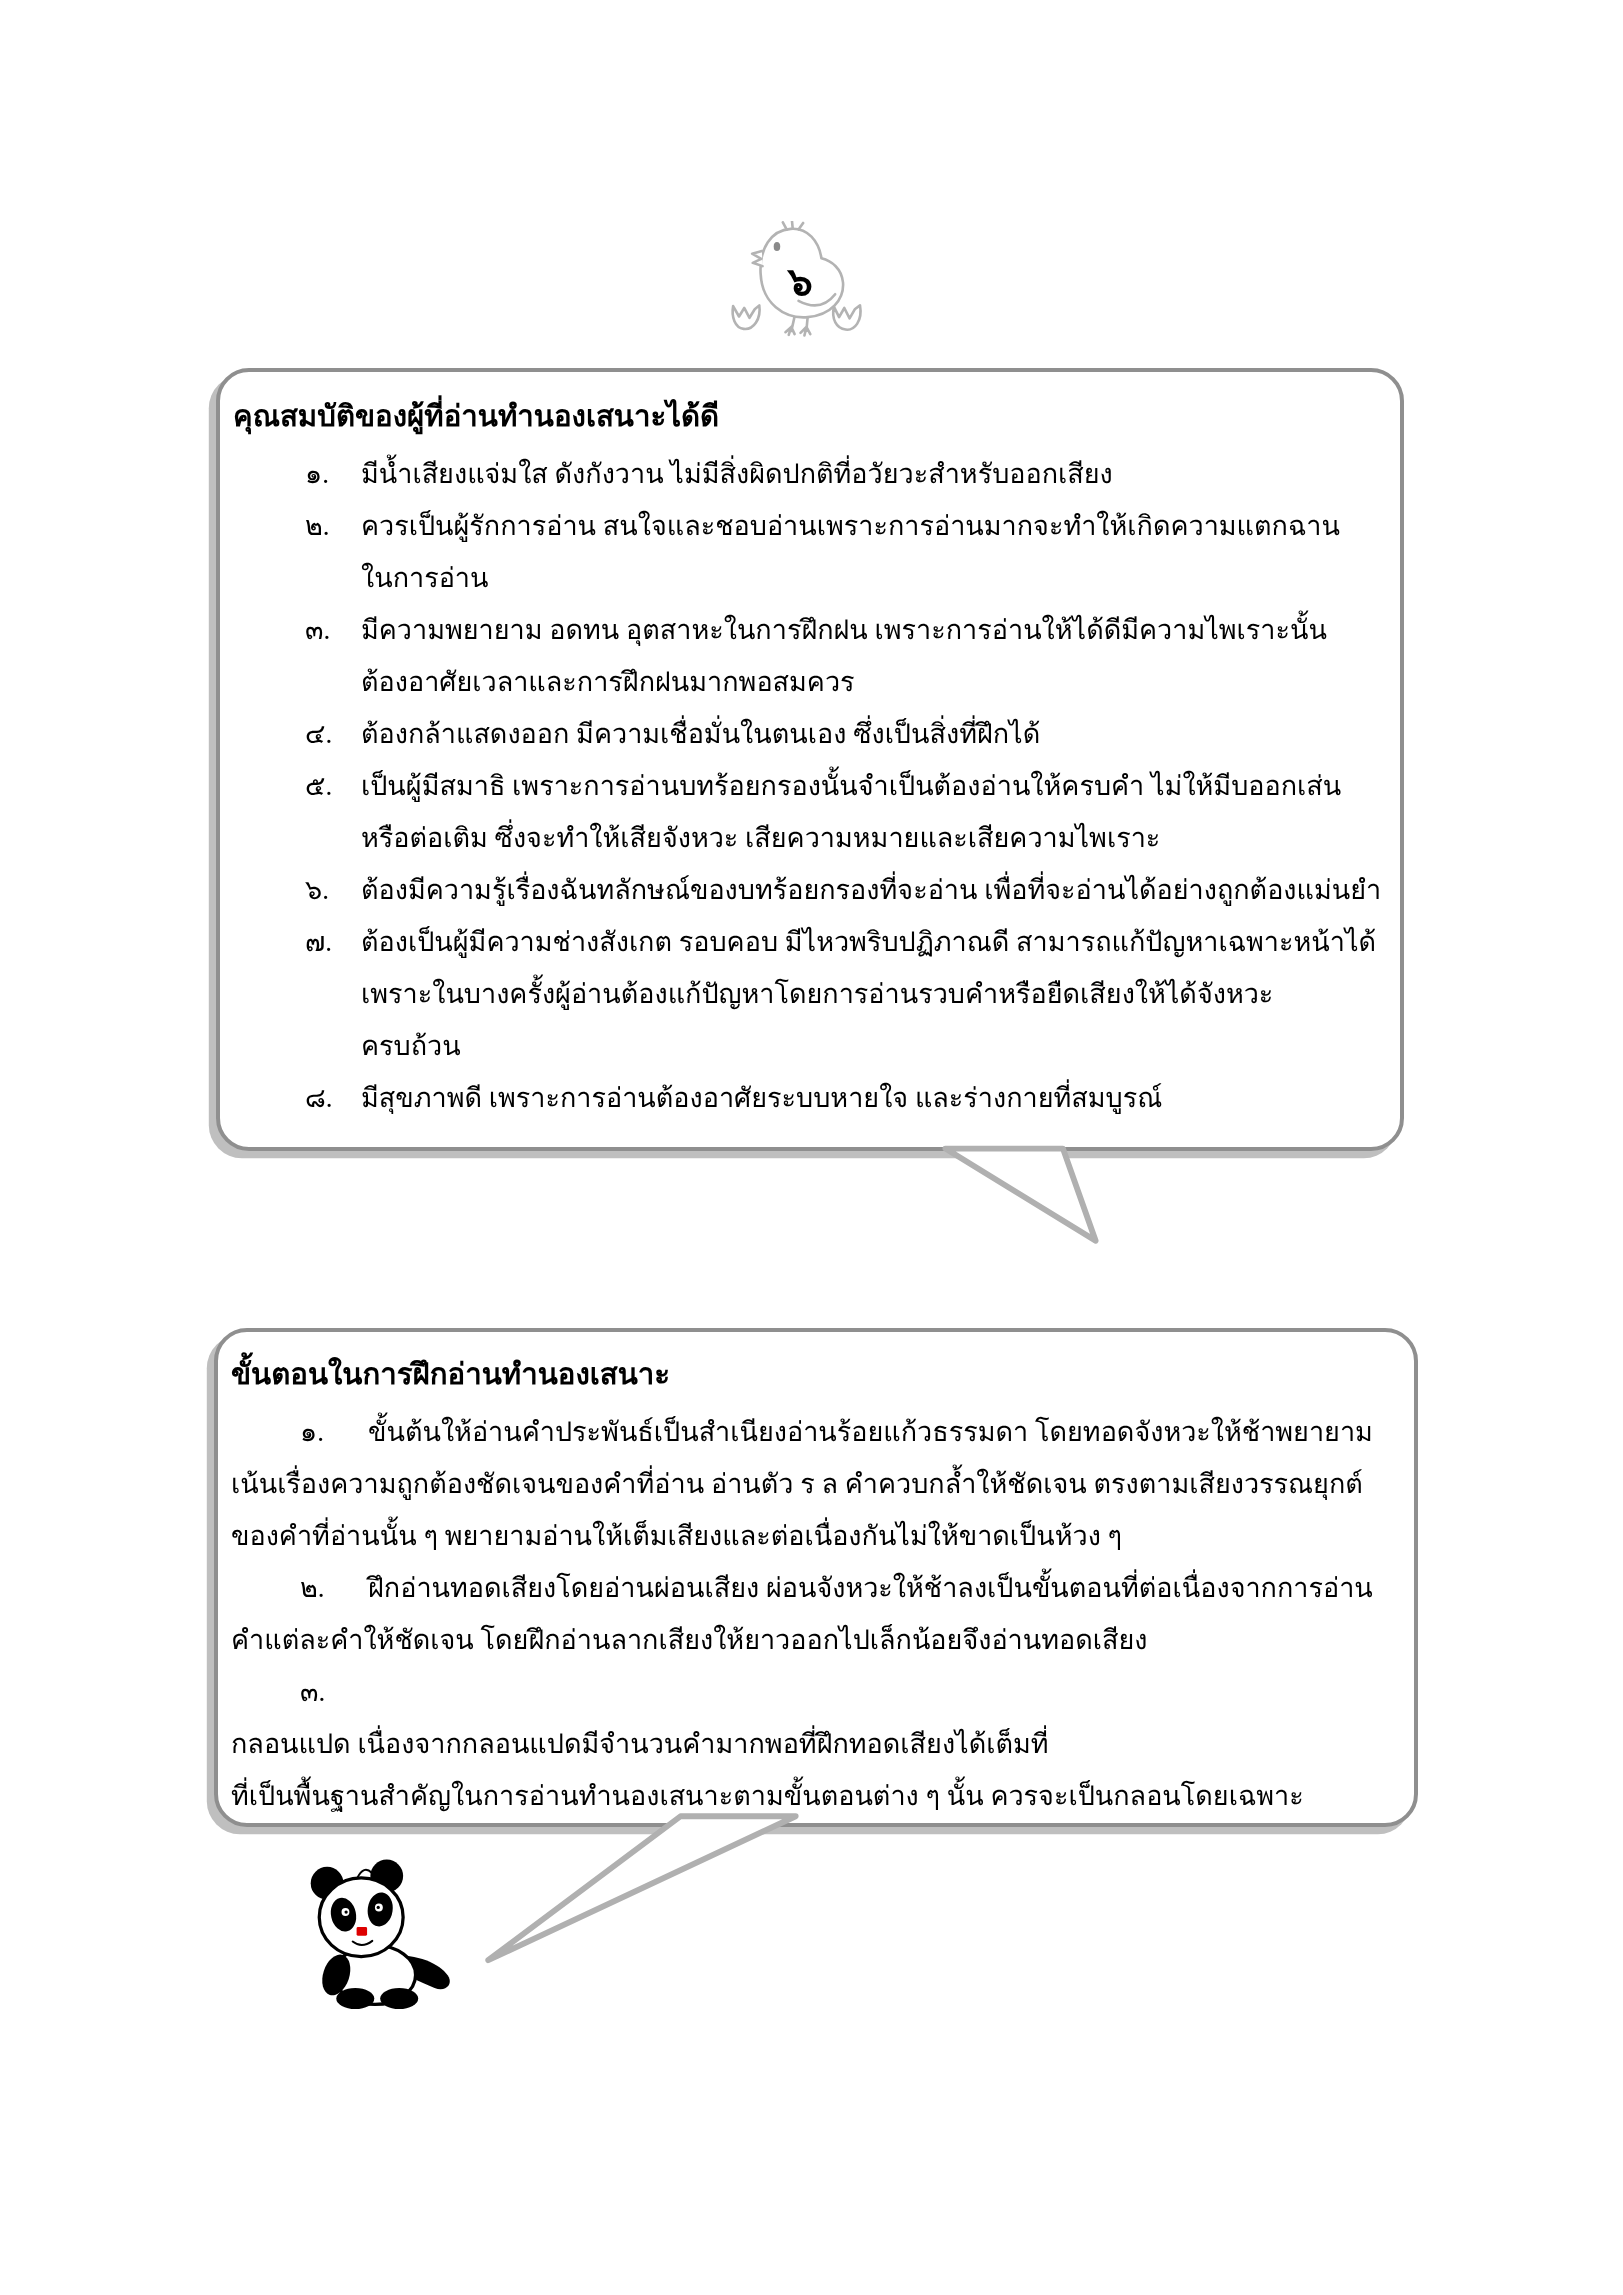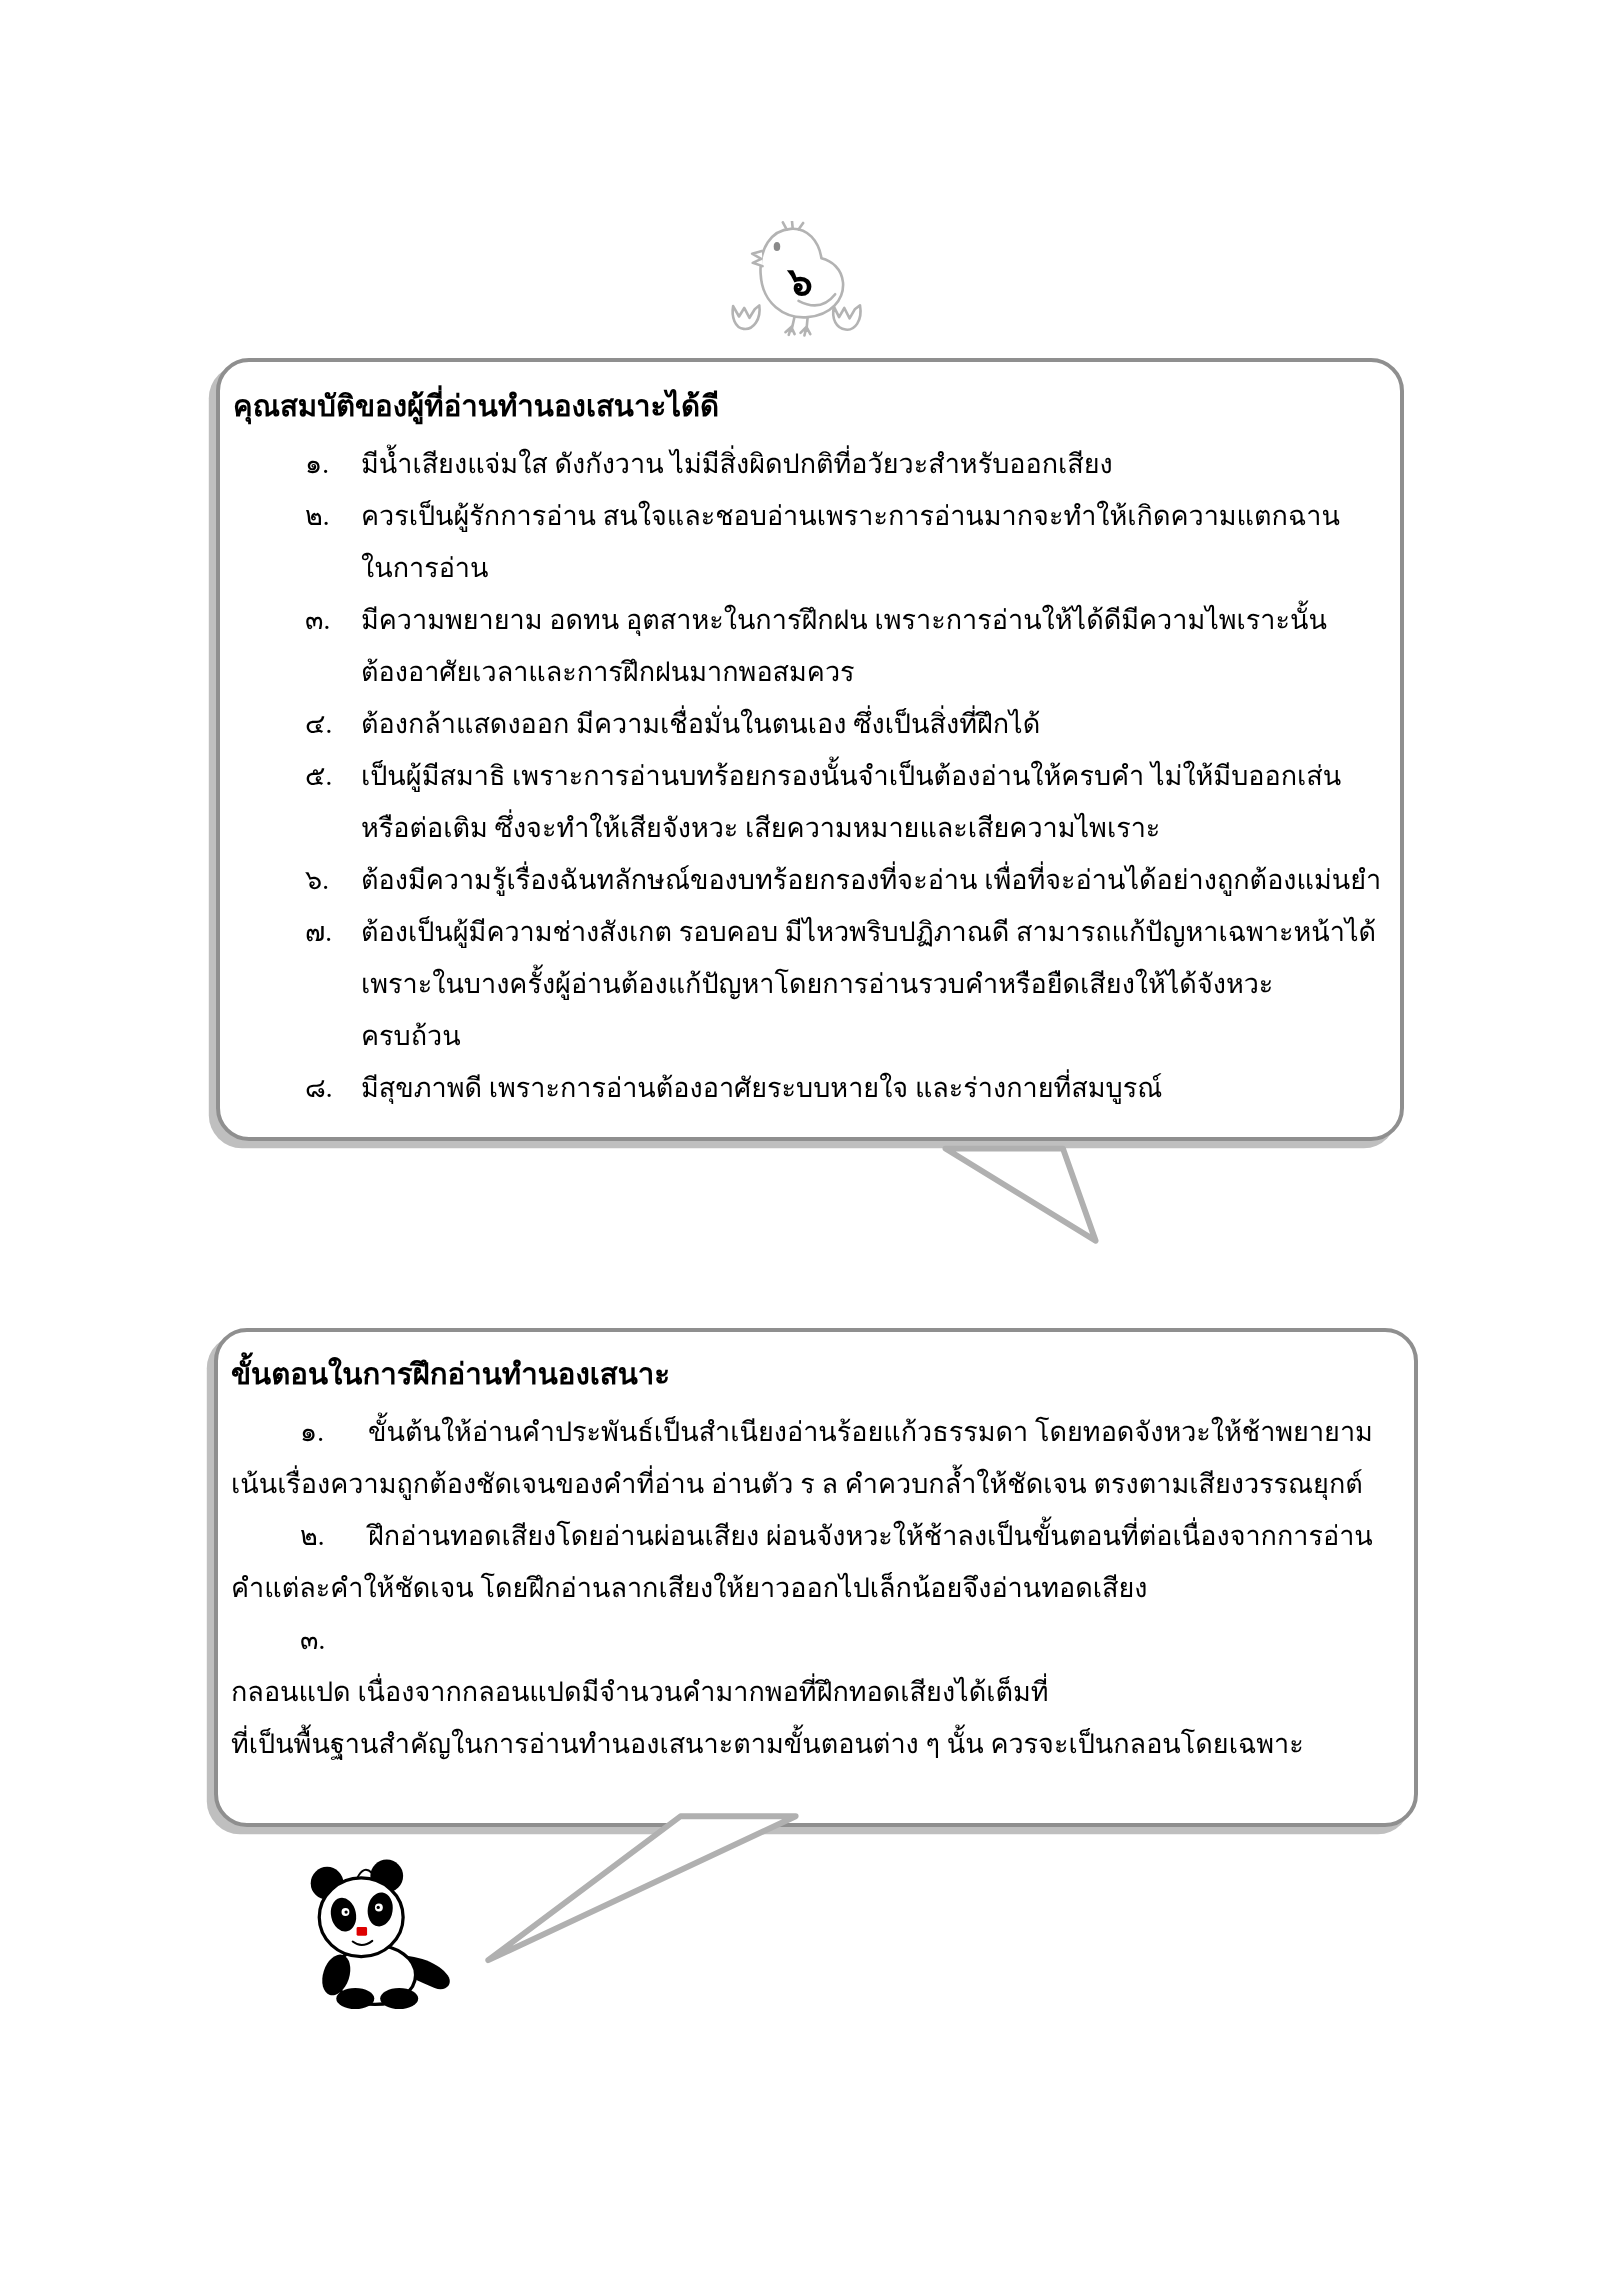--- a/index.html
+++ b/index.html
@@ -22,21 +22,21 @@
 
   
   .bubble{
     position:absolute;
     border:4.6px solid #8f8f8f;
     border-radius:33px;
     background:#fff;
     box-shadow:-7.2px 7.2px 0 #bfbfbf;
     box-sizing:border-box;
   }
-  .box1{left:216px;top:358px;width:1188px;height:783px;padding:13px 18.3px 13px 13px;}
+  .box1{left:216px;top:368px;width:1188px;height:783px;padding:13px 18.3px 13px 13px;}
   .box2{left:214px;top:1328px;width:1204px;height:499px;padding:10.5px 18.3px 5.2px 13px;}
 
   .bubble .title{
     font-weight:bold;font-size:29.4px;height:63px;line-height:63px;white-space:nowrap;
   }
   .ln{height:52px;line-height:52px;font-size:27px;white-space:nowrap;}
 
   
   .fl{display:flex;}
   .b1-num{flex:none;margin-left:72px;width:56px;}
@@ -152,20 +152,21 @@
 
   <div class="bubble box2">
     <div class="title">ขั้นตอนในการฝึกอ่านทำนองเสนาะ</div>
 
     <div>
       <div class="fl">
           <span class="ln b2-num">๑.</span>
           <span class="ln">ขั้นต้นให้อ่านคำประพันธ์เป็นสำเนียงอ่านร้อยแก้วธรรมดา  โดยทอดจังหวะให้ช้าพยายาม</span>
         </div>
       <div class="ln">เน้นเรื่องความถูกต้องชัดเจนของคำที่อ่าน  อ่านตัว ร ล คำควบกล้ำให้ชัดเจน  ตรงตามเสียงวรรณยุกต์</div>
+      <div class="ln">ของคำที่อ่านนั้น ๆ  พยายามอ่านให้เต็มเสียงและต่อเนื่องกันไม่ให้ขาดเป็นห้วง ๆ</div>
     </div>
 
     <div>
       <div class="fl">
           <span class="ln b2-num">๒.</span>
           <span class="ln">ฝึกอ่านทอดเสียงโดยอ่านผ่อนเสียง  ผ่อนจังหวะให้ช้าลงเป็นขั้นตอนที่ต่อเนื่องจากการอ่าน</span>
         </div>
       <div class="ln">คำแต่ละคำให้ชัดเจน  โดยฝึกอ่านลากเสียงให้ยาวออกไปเล็กน้อยจึงอ่านทอดเสียง</div>
     </div>
 

